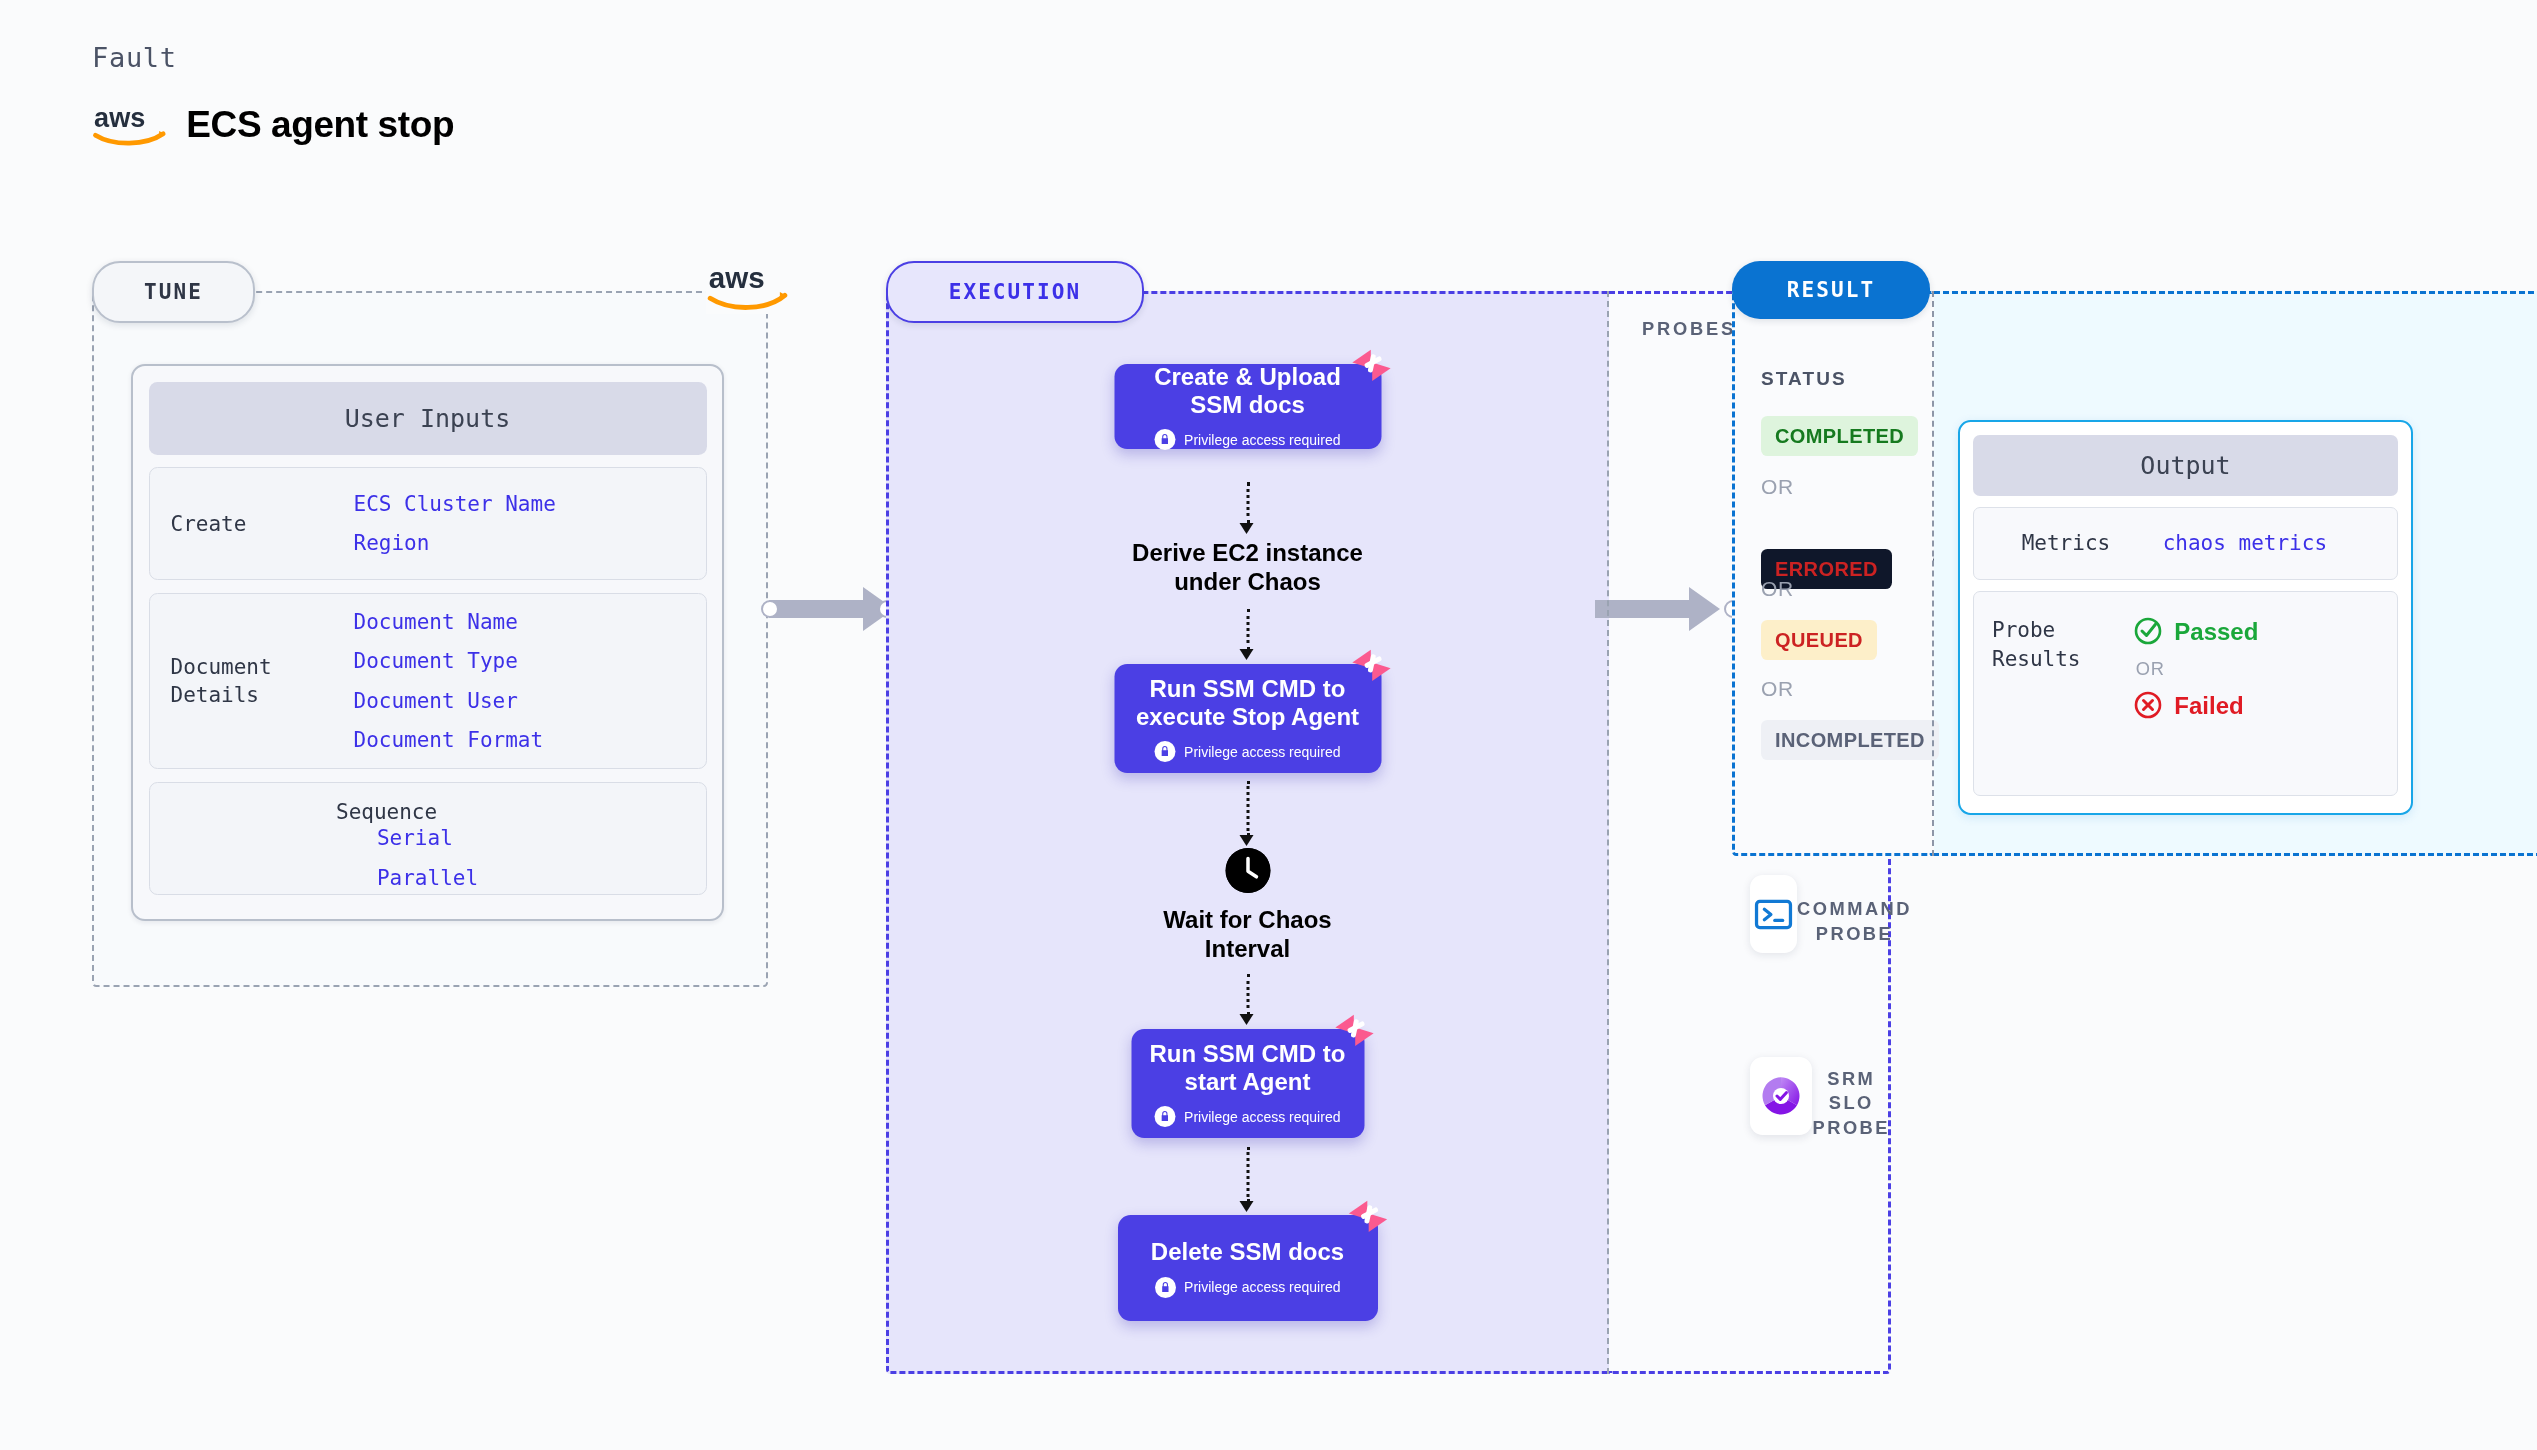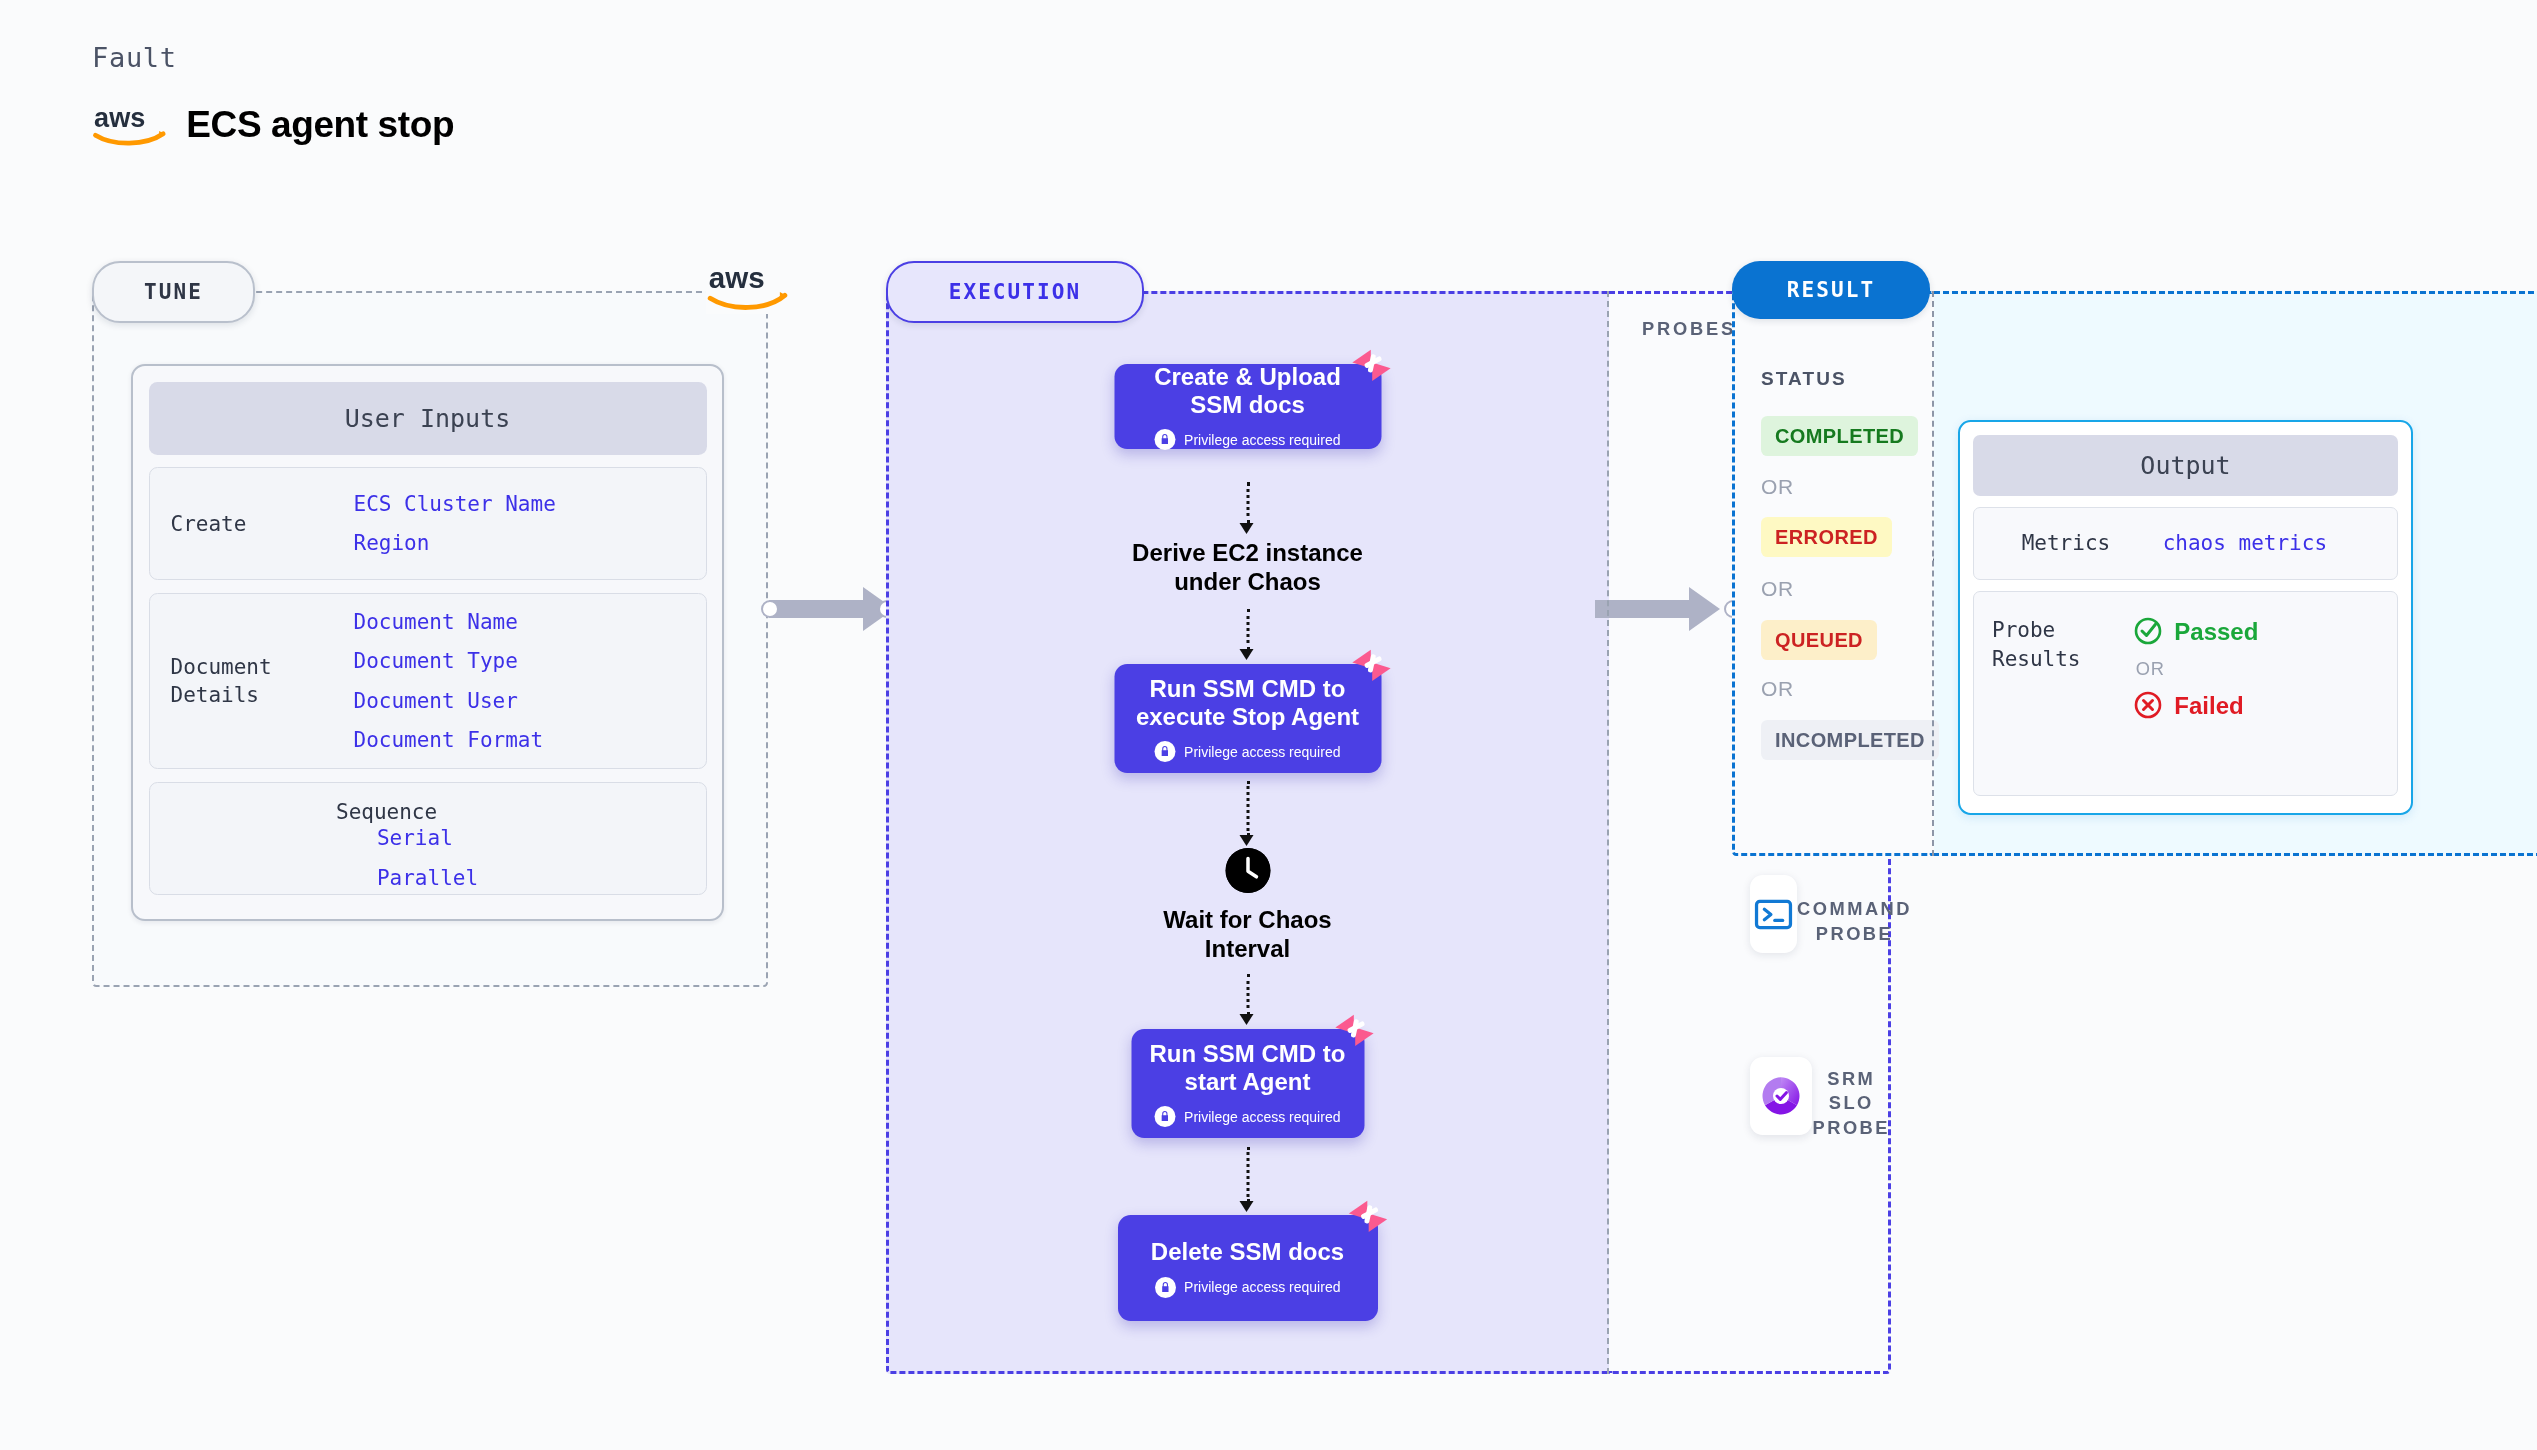--- a/index.html
+++ b/index.html
@@ -475,21 +475,21 @@
 <div id="result-output-region"></div>
 <div id="result-divider"></div>
 <div class="pill" id="result-pill">RESULT</div>
 
 <div id="status-title">STATUS</div>
 
 <div class="status-chip" style="top:416px;background:#def4dd;color:#167a1f;">
   <span>COMPLETED</span>
 </div>
 <div class="or-text" style="top:475px;">OR</div>
-<div class="status-chip" style="top:517px;background:#fef9c3;color:#cc2222;">
+<div class="status-chip" style="top:549px;background:#0f172a;color:#cc2222;">
   <span>ERRORED</span>
 </div>
 <div class="or-text" style="top:577px;">OR</div>
 <div class="status-chip" style="top:620px;background:#fdefc9;color:#cc2222;">
   <span>QUEUED</span>
 </div>
 <div class="or-text" style="top:677px;">OR</div>
 <div class="status-chip" style="top:720px;background:#eef0f5;color:#5a6277;">
   <span>INCOMPLETED</span>
 </div>

